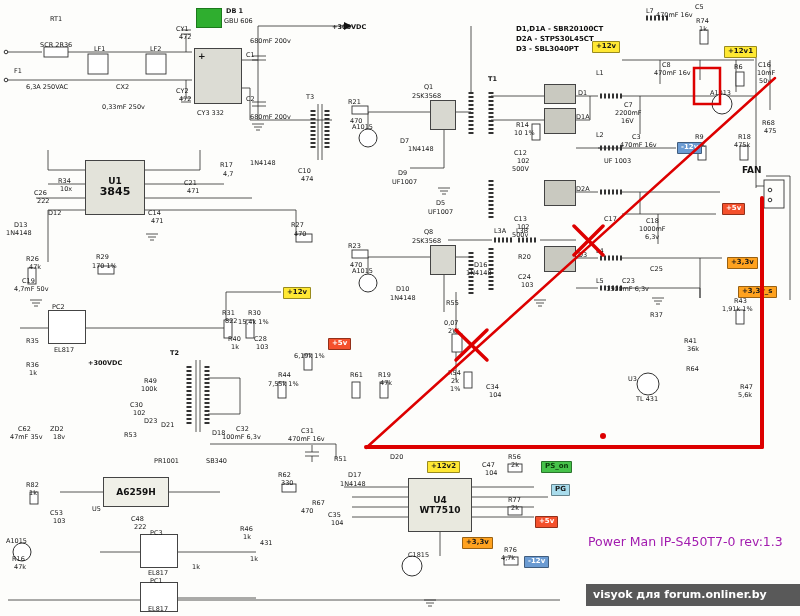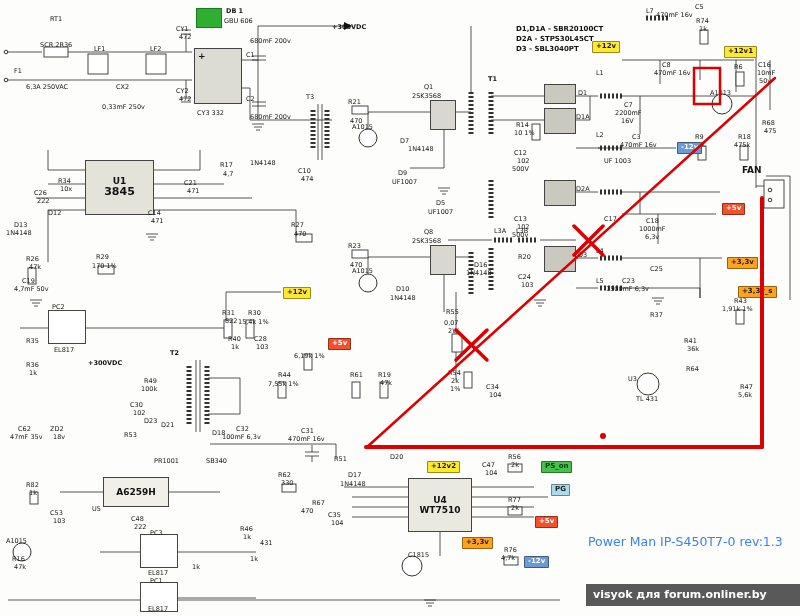--- a/index.html
+++ b/index.html
@@ -8,23 +8,23 @@
   svg{position:absolute;left:0;top:0}
   #wires{z-index:1}
   .box{position:absolute;z-index:2;border:1px solid #444;background:#e3e3da;display:flex;flex-direction:column;align-items:center;justify-content:center}
   .box span{line-height:1.15;color:#111}
   #labels-layer,#badges-layer{position:absolute;left:0;top:0;width:800px;height:616px;z-index:3;pointer-events:none}
   .lbl{position:absolute;font-size:6.5px;color:#161616;white-space:nowrap;line-height:1}
   .lbl.bold{font-weight:bold}
   .badge{position:absolute;z-index:4;font-size:7px;font-weight:bold;padding:1px 3px;border:1px solid rgba(0,0,0,.4);border-radius:1px;white-space:nowrap;line-height:1.1}
   #redmarks{z-index:5;pointer-events:none}
   #notes{position:absolute;left:516px;top:24px;z-index:3;font-size:7px;font-weight:bold;color:#111;line-height:1.45}
-  #title{position:absolute;left:588px;top:534px;z-index:4;font-size:12.5px;color:#3b82f6}
+  #title{position:absolute;left:588px;top:534px;z-index:4;font-size:12.5px;color:#a21caf}
   #watermark{position:absolute;left:586px;top:584px;width:214px;height:22px;z-index:6;background:rgba(52,52,52,.82);color:#fff;font-size:11px;font-weight:bold;line-height:22px;padding-left:7px}
-  #u1-box{left:85px;top:160px;width:69px;height:55px;border-width:1.5px}
+  #u1-box{left:85px;top:160px;width:60px;height:55px;border-width:1.5px}
   #u1-box .ref{font-size:9px;font-weight:bold}
   #u1-box .part{font-size:11px;font-weight:bold}
   #u4-box{left:408px;top:478px;width:64px;height:54px;background:#e9e9df;border-width:1.5px}
   #u4-box .ref{font-size:9px;font-weight:bold}
   #u4-box .part{font-size:9px;font-weight:bold}
   #u5-box{left:103px;top:477px;width:66px;height:30px;background:#f0f0e8}
   #u5-box .part{font-size:9px;font-weight:bold}
   #db1-green{left:196px;top:8px;width:26px;height:20px;background:#2fae2f;border-color:#1c7a1c}
   #db1-box{left:194px;top:48px;width:48px;height:56px;background:#dcdcd4}
   #q1-box{left:430px;top:100px;width:26px;height:30px;background:#d8d8d0}
@@ -355,21 +355,21 @@
     <span class="lbl" style="left: 734px; top: 298px;">R43</span>
     <span class="lbl" style="left: 722px; top: 306px;">1,91k 1%</span>
     <span class="lbl" style="left: 650px; top: 312px;">R37</span>
     <span class="lbl" style="left: 684px; top: 338px;">R41</span>
     <span class="lbl" style="left: 687px; top: 346px;">36k</span>
     <span class="lbl" style="left: 686px; top: 366px;">R64</span>
     <span class="lbl" style="left: 740px; top: 384px;">R47</span>
     <span class="lbl" style="left: 738px; top: 392px;">5,6k</span>
     <span class="lbl" style="left: 628px; top: 376px;">U3</span>
     <span class="lbl" style="left: 636px; top: 396px;">TL 431</span>
-    <span class="lbl" style="left: 446px; top: 309px;">R55</span>
+    <span class="lbl" style="left: 446px; top: 300px;">R55</span>
     <span class="lbl" style="left: 444px; top: 320px;">0,07</span>
     <span class="lbl" style="left: 448px; top: 328px;">2W</span>
     <span class="lbl" style="left: 448px; top: 370px;">R54</span>
     <span class="lbl" style="left: 451px; top: 378px;">2k</span>
     <span class="lbl" style="left: 450px; top: 386px;">1%</span>
     <span class="lbl" style="left: 486px; top: 384px;">C34</span>
     <span class="lbl" style="left: 489px; top: 392px;">104</span>
   </div>
 <div id="badges-layer">
     <span class="badge" style="left: 283px; top: 287px; background: rgb(255, 232, 51); color: rgb(26, 26, 26);">+12v</span>

